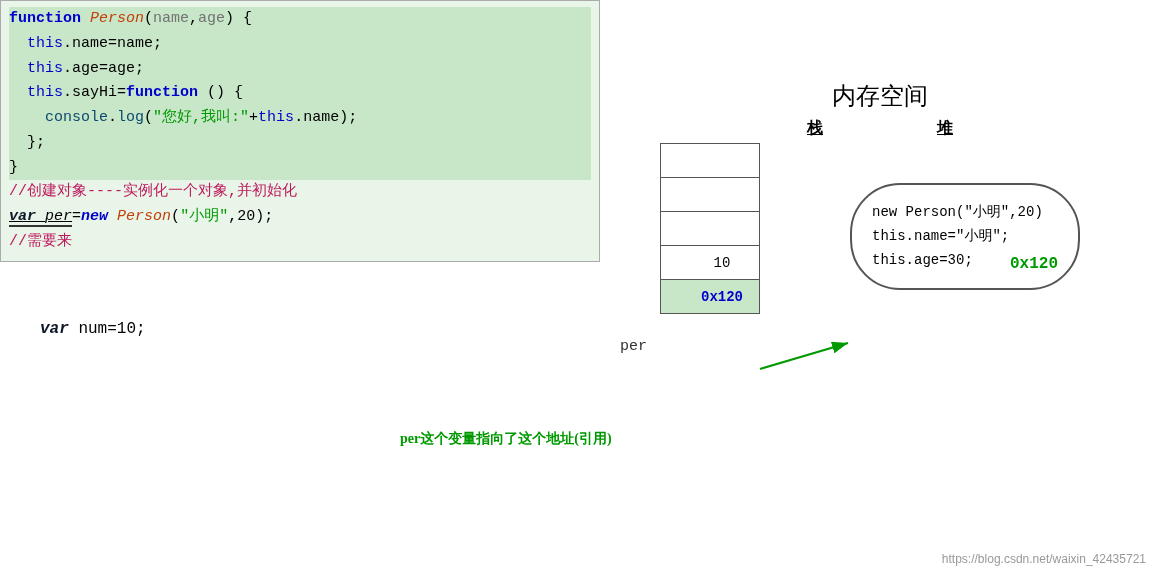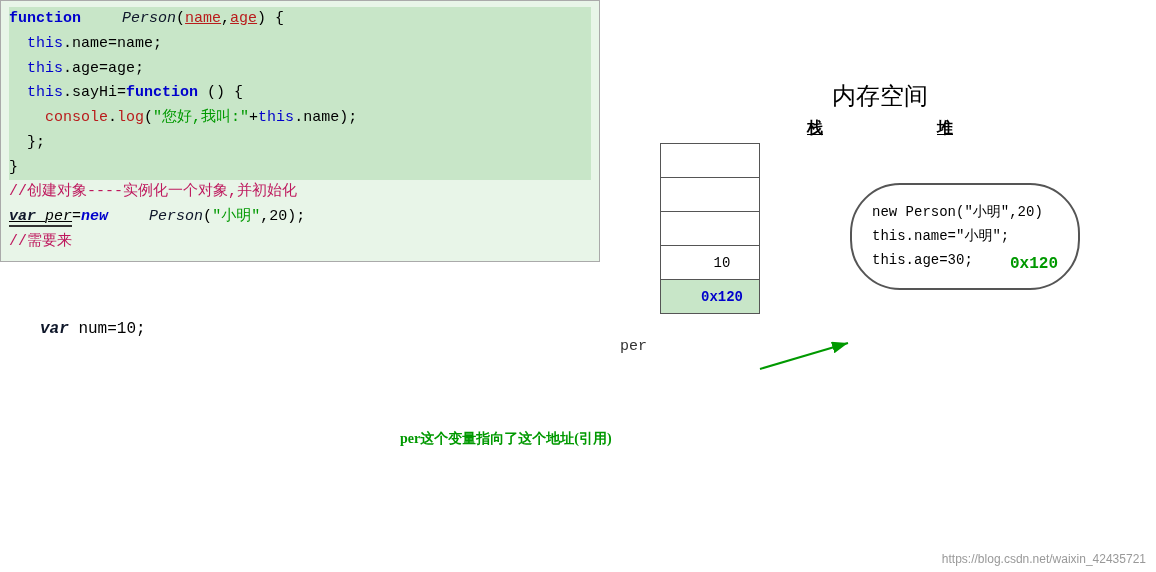--- a/index.html
+++ b/index.html
@@ -24,24 +24,24 @@
       font-size: 15px;
       line-height: 1.65;
     }
 
     .code-line {
       white-space: pre;
       display: block;
     }
 
     .kw { color: #0000cc; font-weight: bold; }
-    .fn-name { color: #0f172a; font-style: italic; margin-left: 32px; }
-    .param { color: #b91c1c; text-decoration: underline; }
+    .fn-name { color: #c2410c; font-style: italic; }
+    .param { color: #737373; }
     .this-kw { color: #0000cc; font-weight: normal; }
-    .prop { color: #b91c1c; }
+    .prop { color: #0c4a6e; }
     .str { color: #009900; }
     .comment { color: #be185d; }
     .var-kw { color: #0f172a; font-weight: bold; font-style: italic; }
     .var-name { color: #000; font-style: italic; }
     .new-kw { color: #0000cc; font-weight: bold; font-style: italic; }
     .highlight-line {
       background: #c8e6c8;
       display: block;
     }
     .underline-var {

